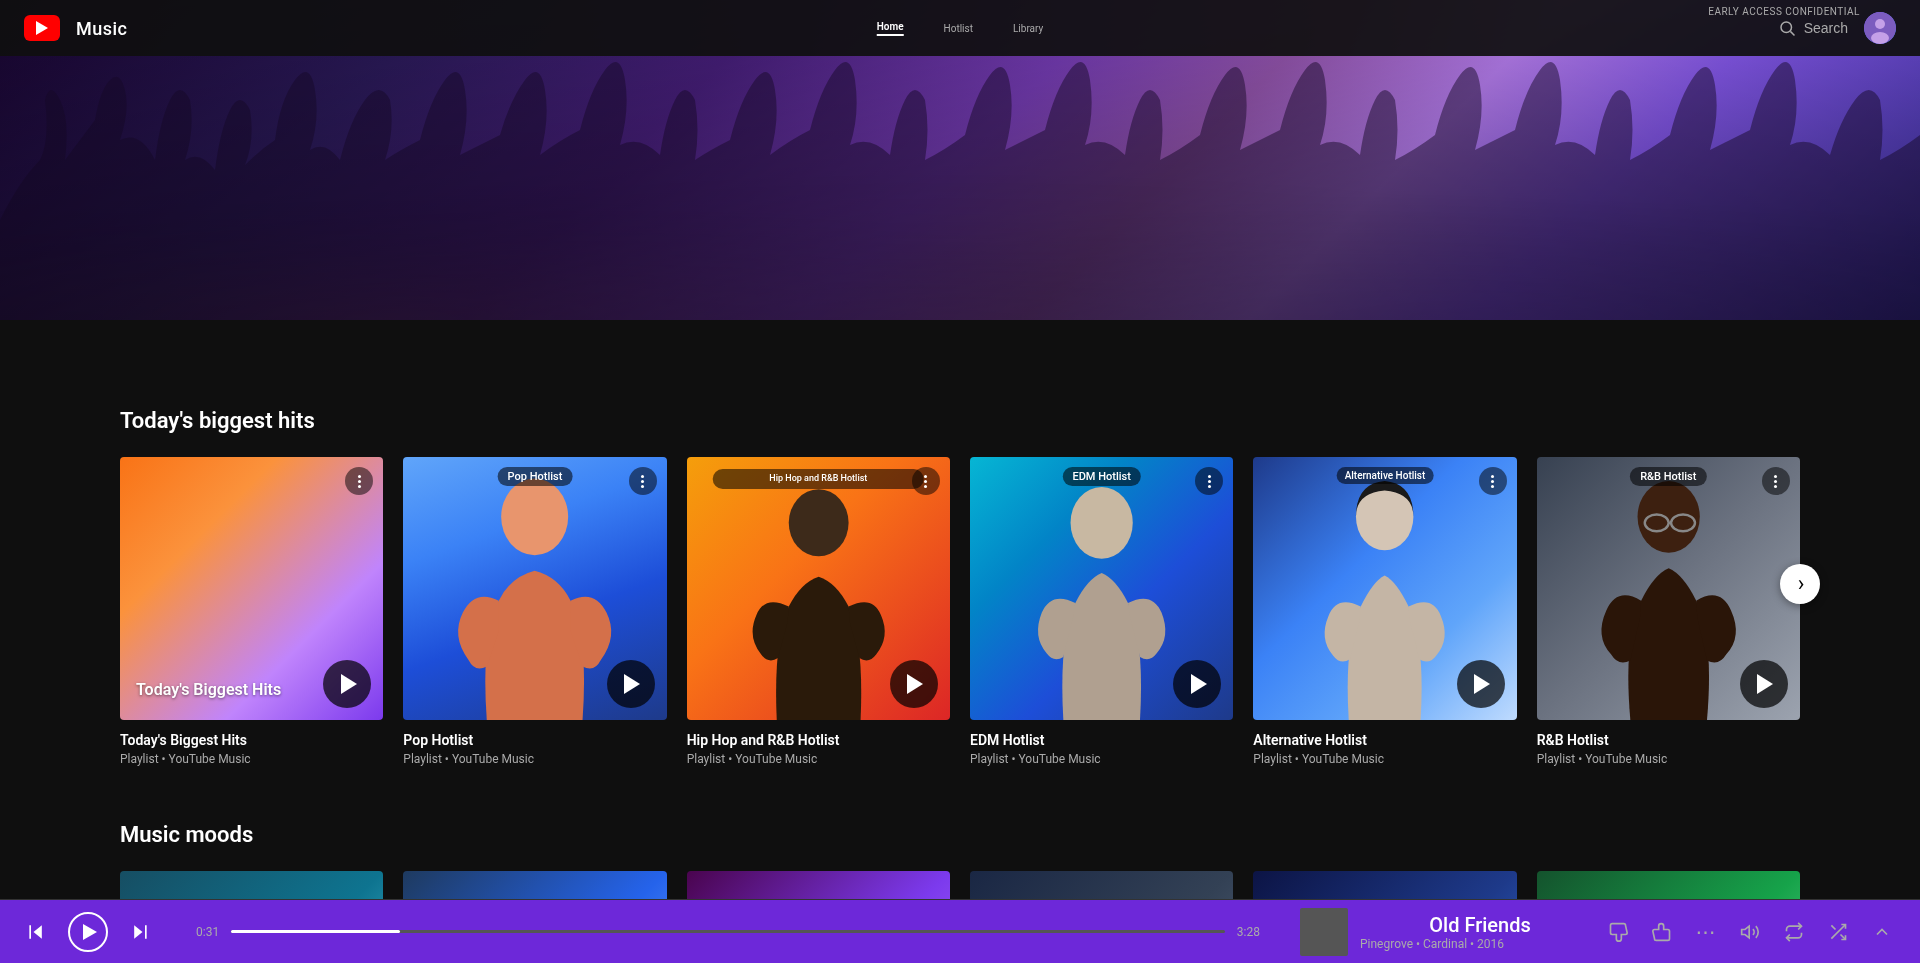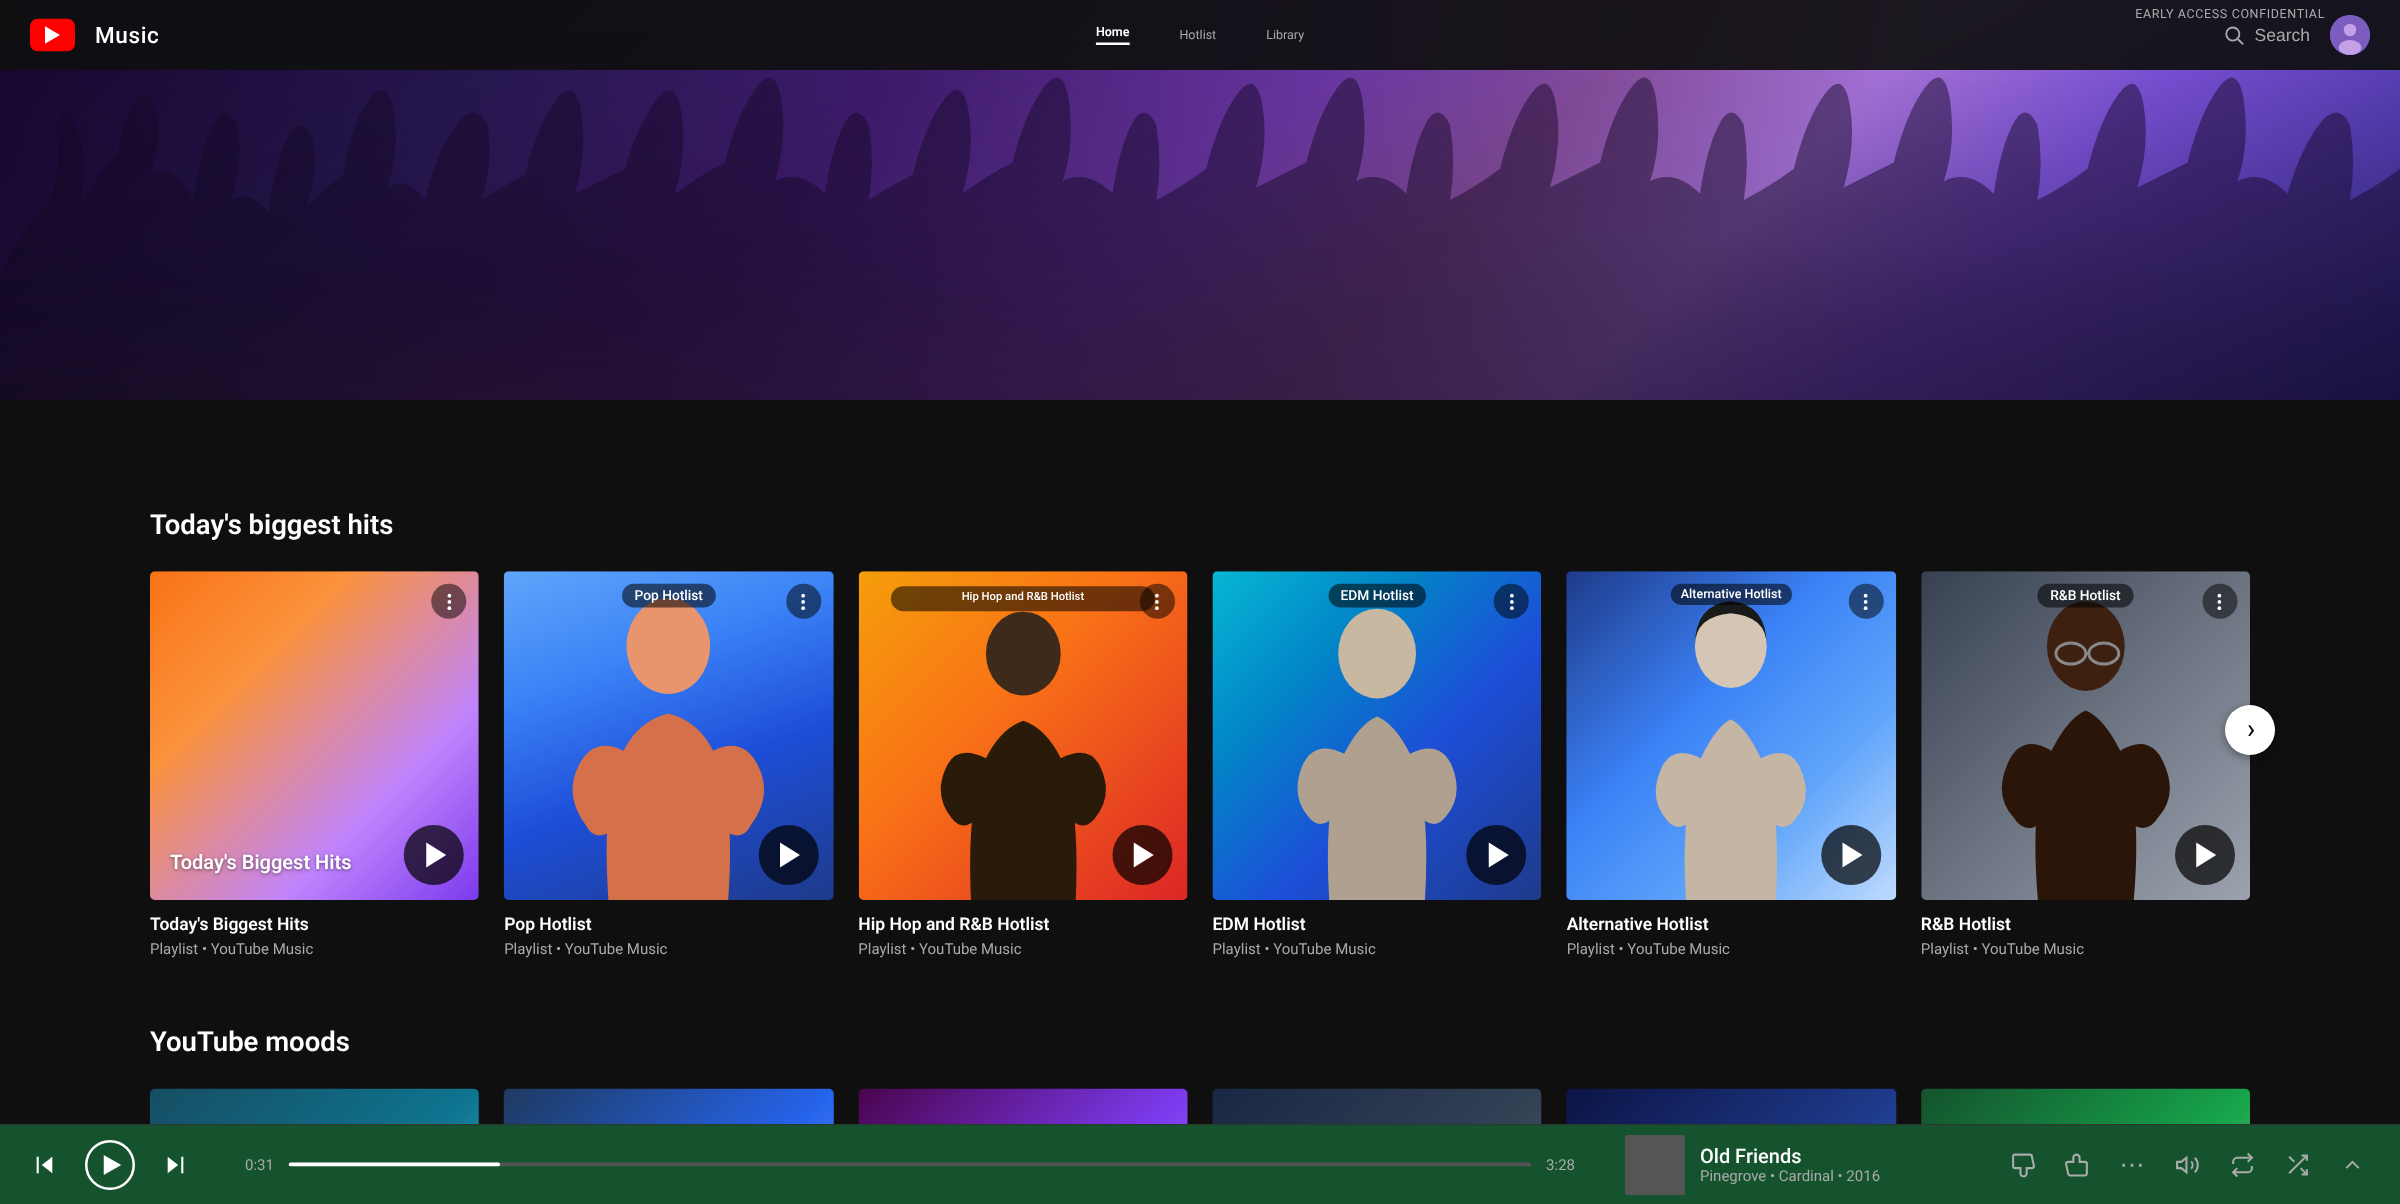--- a/index.html
+++ b/index.html
@@ -308,21 +308,21 @@
       color: #aaa;
     }
 
     
     .player-bar {
       position: fixed;
       bottom: 0;
       left: 0;
       right: 0;
       height: 64px;
-      background: #14532d;
+      background: #6d28d9;
       display: flex;
       align-items: center;
       padding: 0 20px;
       border-top: 1px solid #333;
       z-index: 200;
     }
     .player-controls {
       display: flex;
       align-items: center;
       gap: 16px;
@@ -384,23 +384,24 @@
       min-width: 300px;
     }
     .track-thumb {
       width: 48px; height: 48px;
       background: #555;
       border-radius: 2px;
       flex-shrink: 0;
     }
     .track-info { flex: 1; }
     .track-title {
-      font-size: 16px;
+      font-size: 20px;
       font-weight: 500;
       color: #fff;
+      text-align: center;
     }
     .track-artist {
       font-size: 12px;
       color: #aaa;
     }
 
     .player-actions {
       display: flex;
       align-items: center;
       gap: 8px;
@@ -651,21 +652,21 @@
         <div class="card-title">R&amp;B Hotlist</div>
         <div class="card-sub">Playlist • YouTube Music</div>
       </div>
 
       <div class="next-btn"></div>
 
     </div>
   </div>
 
   <div class="section-mellow">
-    <h2 class="section-title">YouTube moods</h2>
+    <h2 class="section-title">Music moods</h2>
     <div class="mellow-cards">
       <div class="mellow-card">
         <div class="mellow-thumb mellow-bg-1">
           
         </div>
       </div>
       <div class="mellow-card">
         <div class="mellow-thumb mellow-bg-2">
           
         </div>

